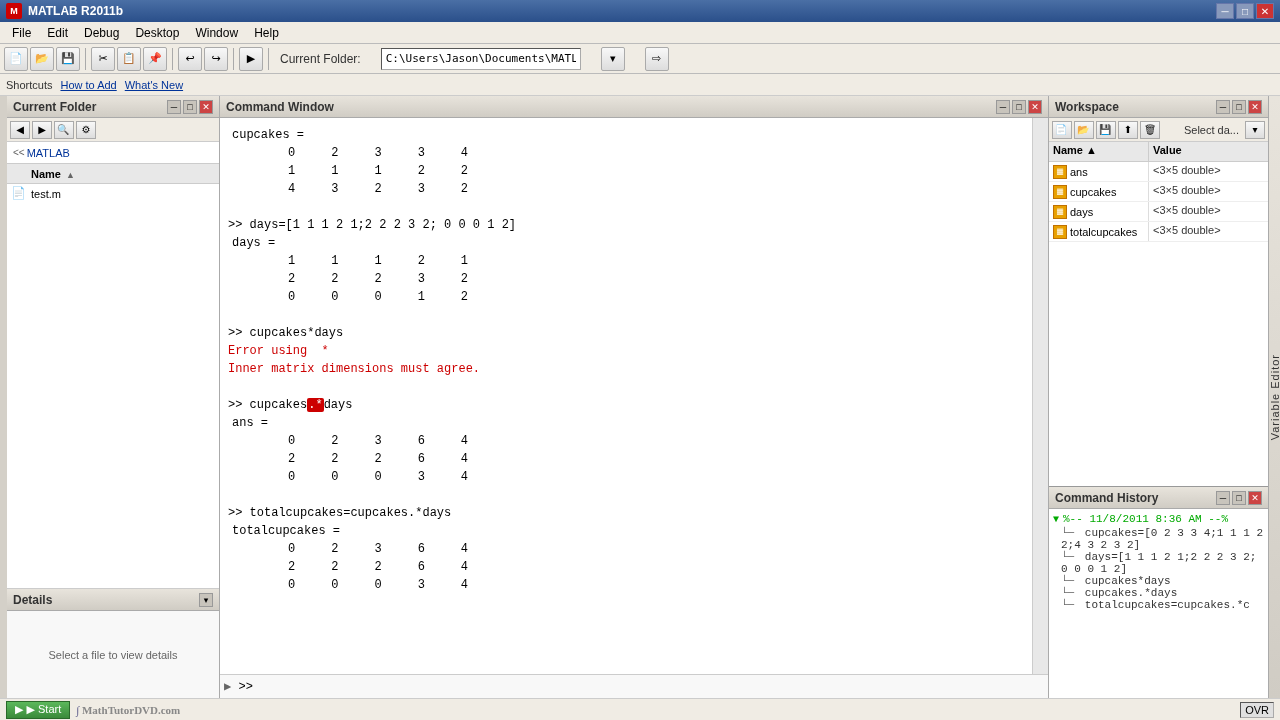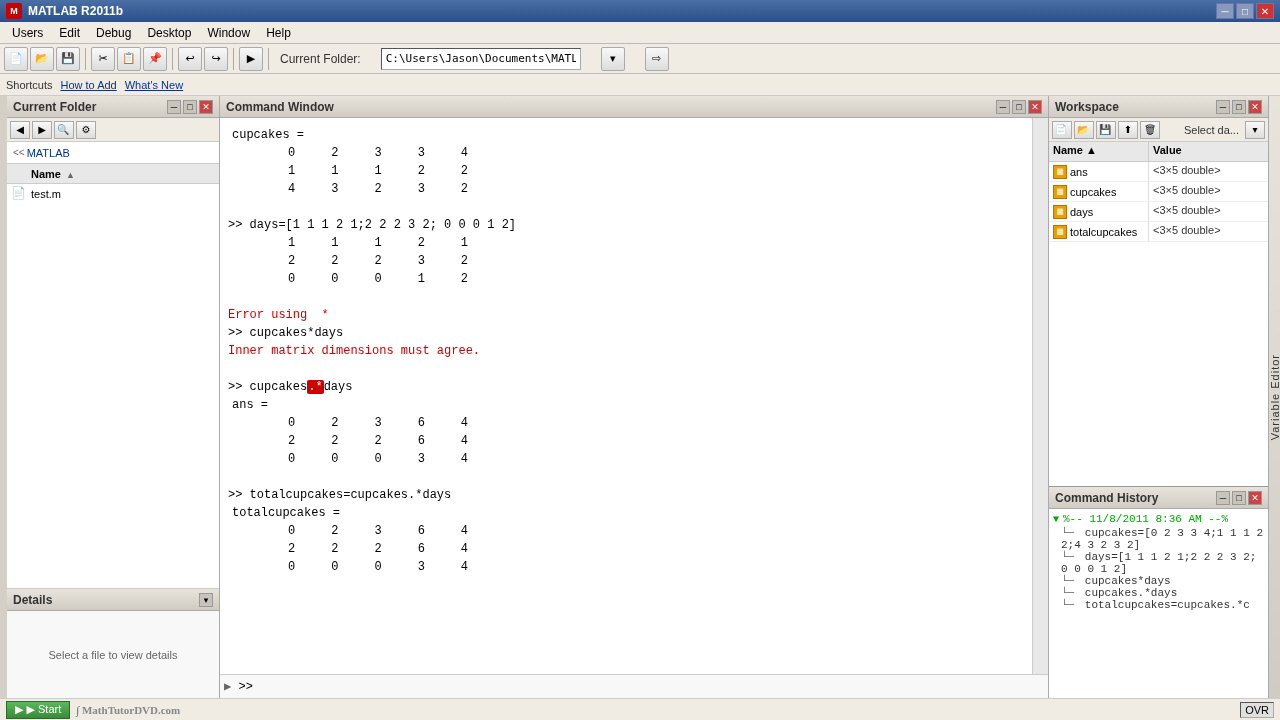--- a/index.html
+++ b/index.html
@@ -419,21 +419,21 @@
   <div class="title-icon">M</div>
   <span class="title-text">MATLAB R2011b</span>
   <div class="win-controls">
     <div class="win-btn">─</div>
     <div class="win-btn">□</div>
     <div class="win-btn close">✕</div>
   </div>
 </div>
 
 <div id="menu-bar">
-  <span class="menu-item">Users</span>
+  <span class="menu-item">File</span>
   <span class="menu-item">Edit</span>
   <span class="menu-item">Debug</span>
   <span class="menu-item">Desktop</span>
   <span class="menu-item">Window</span>
   <span class="menu-item">Help</span>
 </div>
 
 <div id="toolbar">
   <div class="toolbar-btn">📄</div>
   <div class="toolbar-btn">📂</div>
@@ -528,27 +528,28 @@
     <div id="cmd-area">
       <div id="command-content">
 
         <div class="cmd-line cmd-output">cupcakes =</div>
         <div class="cmd-line cmd-matrix">&nbsp;&nbsp;&nbsp;&nbsp; 0     2     3     3     4</div>
         <div class="cmd-line cmd-matrix">&nbsp;&nbsp;&nbsp;&nbsp; 1     1     1     2     2</div>
         <div class="cmd-line cmd-matrix">&nbsp;&nbsp;&nbsp;&nbsp; 4     3     2     3     2</div>
         <div class="cmd-line">&nbsp;</div>
 
         <div class="cmd-line cmd-prompt">&gt;&gt; days=[1 1 1 2 1;2 2 2 3 2; 0 0 0 1 2]</div>
+        <div class="cmd-line cmd-output">days =</div>
         <div class="cmd-line cmd-matrix">&nbsp;&nbsp;&nbsp;&nbsp; 1     1     1     2     1</div>
         <div class="cmd-line cmd-matrix">&nbsp;&nbsp;&nbsp;&nbsp; 2     2     2     3     2</div>
         <div class="cmd-line cmd-matrix">&nbsp;&nbsp;&nbsp;&nbsp; 0     0     0     1     2</div>
         <div class="cmd-line">&nbsp;</div>
 
+        <div class="cmd-line cmd-prompt">&gt;&gt; cupcakes*days</div>
         <div class="cmd-line cmd-error">Error using  *</div>
-        <div class="cmd-line cmd-prompt">&gt;&gt; cupcakes*days</div>
         <div class="cmd-line cmd-error">Inner matrix dimensions must agree.</div>
         <div class="cmd-line">&nbsp;</div>
 
         <div class="cmd-line cmd-prompt">&gt;&gt; cupcakes<span class="highlight-red">.*</span>days</div>
         <div class="cmd-line cmd-output">ans =</div>
         <div class="cmd-line cmd-matrix">&nbsp;&nbsp;&nbsp;&nbsp; 0     2     3     6     4</div>
         <div class="cmd-line cmd-matrix">&nbsp;&nbsp;&nbsp;&nbsp; 2     2     2     6     4</div>
         <div class="cmd-line cmd-matrix">&nbsp;&nbsp;&nbsp;&nbsp; 0     0     0     3     4</div>
         <div class="cmd-line">&nbsp;</div>
 

